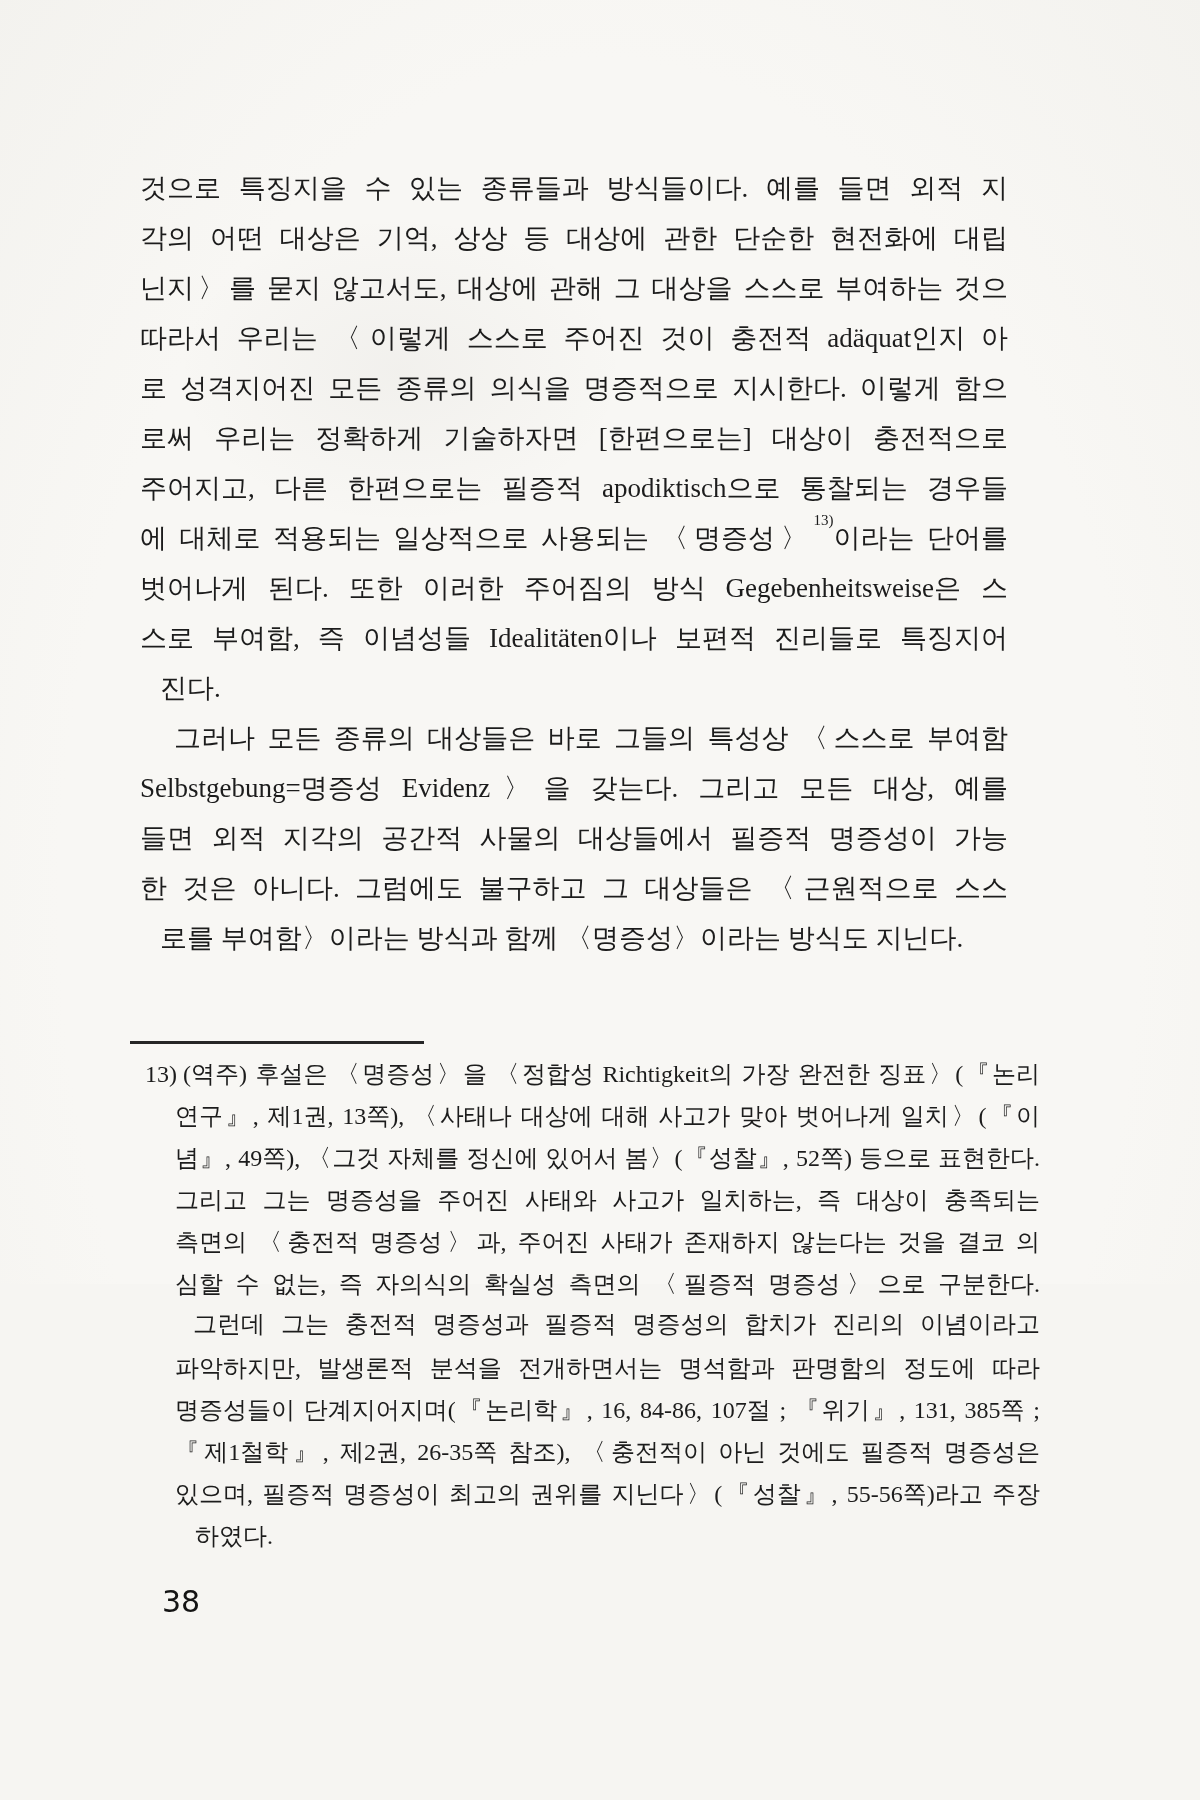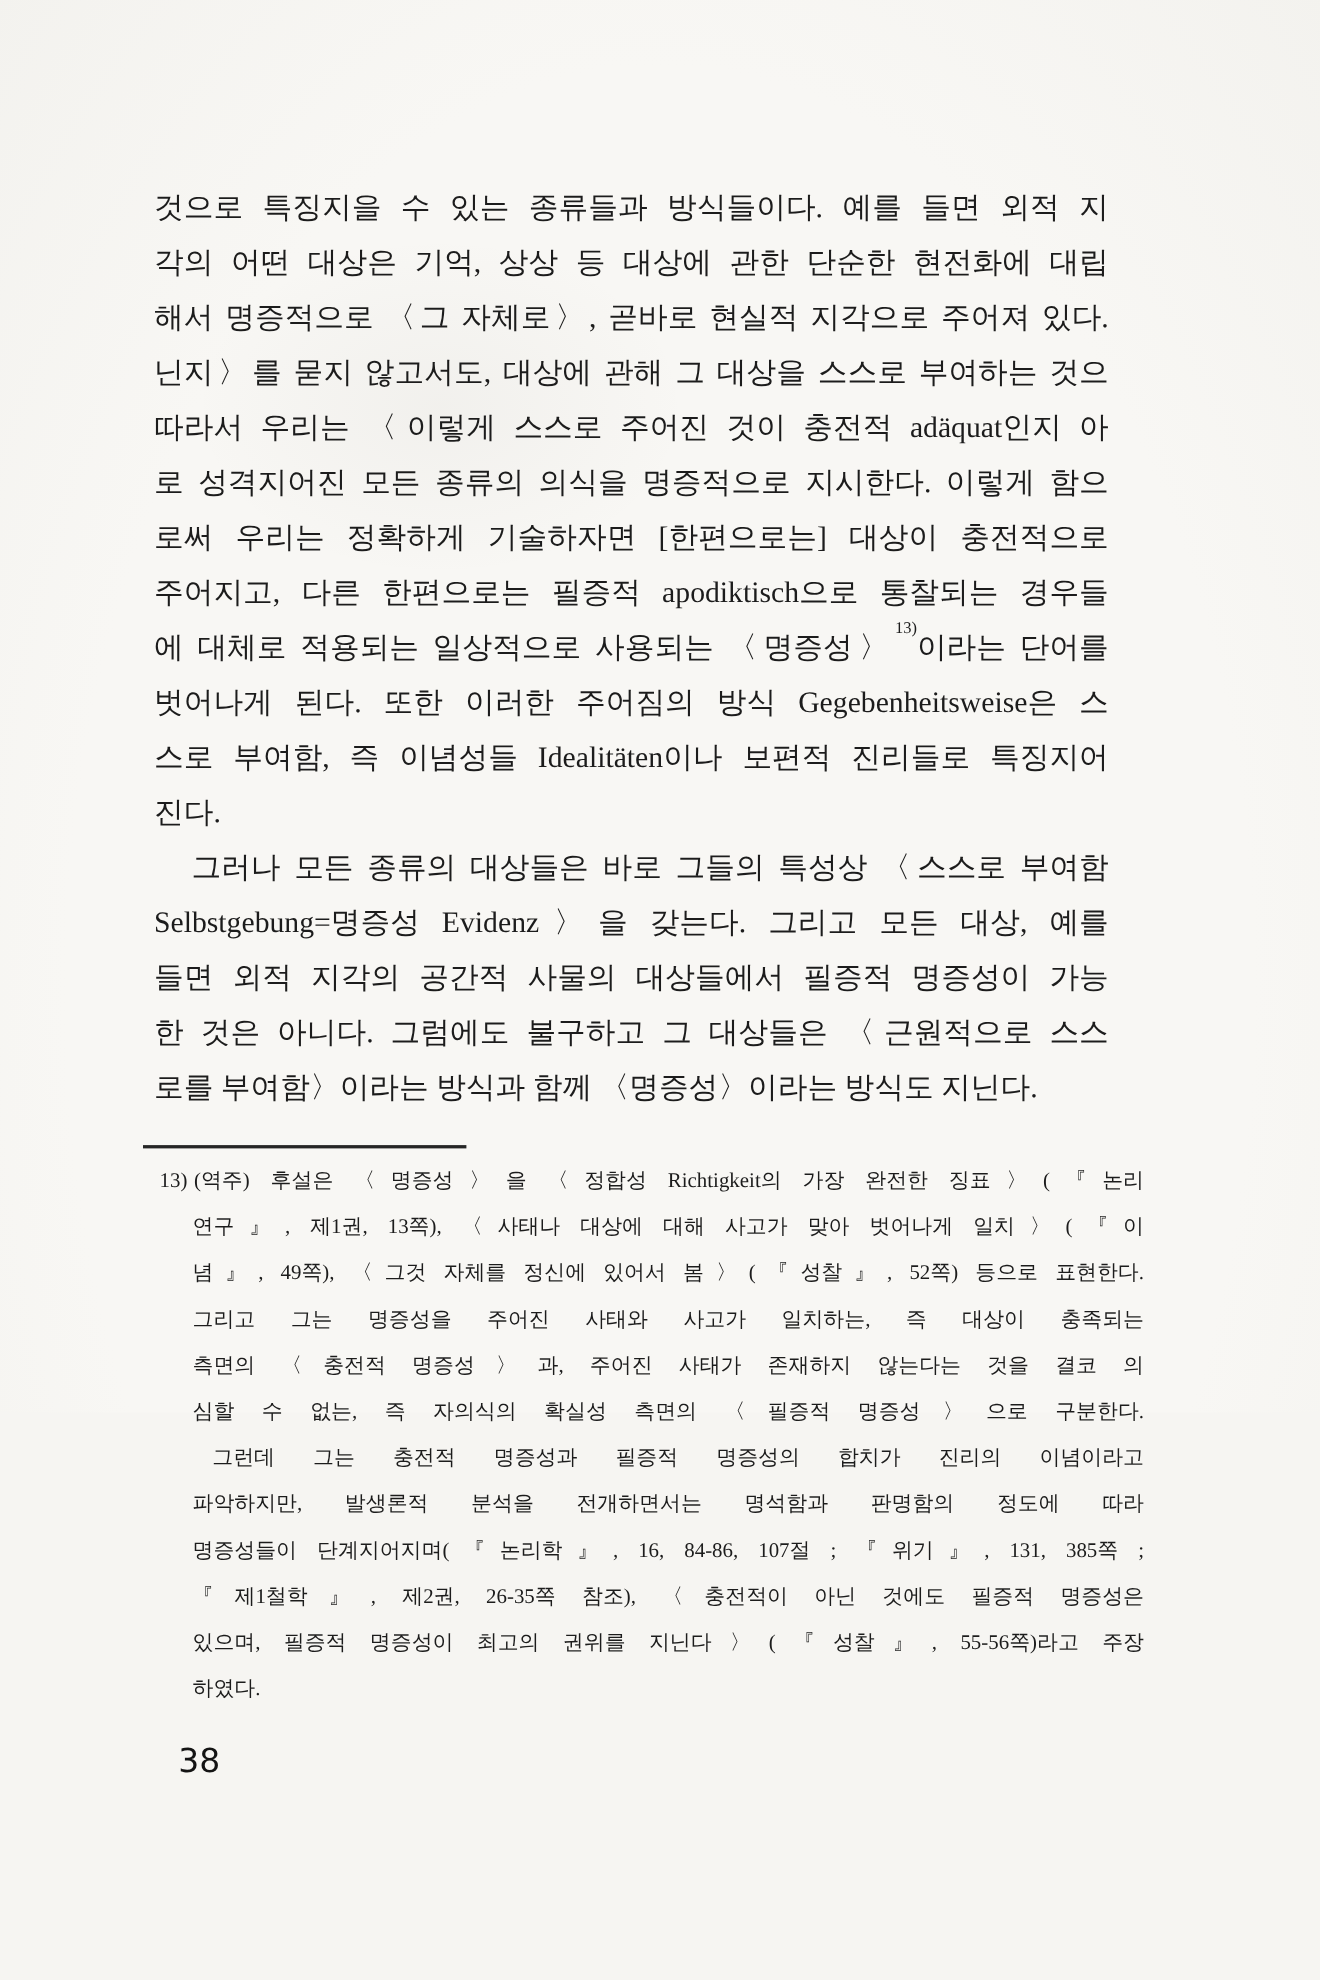--- a/index.html
+++ b/index.html
@@ -18,52 +18,51 @@
       radial-gradient(ellipse 900px 1400px at 600px 900px, #f8f7f4 60%, #f2f1ed 100%);
     color:#1c1c1c;
   }
   .main-text{
     position:absolute;left:140px;top:163px;width:868px;
     font-size:27px;line-height:50px;
     word-break:keep-all;
   }
   .main-text .line{min-height:50px;}
   .just{text-align:justify;text-align-last:justify;}
-  .noju{text-align:left;white-space:nowrap;}
+  .noju{text-align:left;white-space:nowrap;margin-left:20px;}
   .pindent{text-indent:34px;}
   sup.fnref{
     font-size:15px;line-height:0;position:relative;top:-12px;letter-spacing:0;
   }
   .fn-separator{
     position:absolute;left:130px;top:1041px;width:294px;height:3px;
     background:#262626;
   }
   .footnote-text{
     position:absolute;left:145px;top:1053px;width:895px;
-    font-size:19px;line-height:42px;
+    font-size:24px;line-height:42px;
     word-break:keep-all;
   }
   .footnote-text .fline{min-height:42px;}
   .fline.cont{padding-left:30px;}
   .fline.para{padding-left:48px;font-family:Liberation Mono, monospace;}
   .fmark{padding-right:6px;}
   .page-number{
     position:absolute;left:162px;top:1584px;
     font-family:"DejaVu Sans","Liberation Sans",sans-serif;
     font-weight:normal;font-size:30px;color:#141414;
   }
 </style>
 </head>
 <body>
 
 <div class="page">
   <div class="main-text">
       <div class="line just">것으로 특징지을 수 있는 종류들과 방식들이다. 예를 들면 외적 지</div>
       <div class="line just">각의 어떤 대상은 기억, 상상 등 대상에 관한 단순한 현전화에 대립</div>
-      <div class="line just">해서 명증적으로 〈그 자체로〉, 곧바로 현실적 지각으로 주어져 있다.</div>
       <div class="line just">닌지〉를 묻지 않고서도, 대상에 관해 그 대상을 스스로 부여하는 것으</div>
       <div class="line just">따라서 우리는 〈이렇게 스스로 주어진 것이 충전적 adäquat인지 아</div>
       <div class="line just">로 성격지어진 모든 종류의 의식을 명증적으로 지시한다. 이렇게 함으</div>
       <div class="line just">로써 우리는 정확하게 기술하자면 [한편으로는] 대상이 충전적으로</div>
       <div class="line just">주어지고, 다른 한편으로는 필증적 apodiktisch으로 통찰되는 경우들</div>
       <div class="line just"><span>에 대체로 적용되는 일상적으로 사용되는 〈명증성〉</span><sup class="fnref">13)</sup><span>이라는 단어를</span></div>
       <div class="line just">벗어나게 된다. 또한 이러한 주어짐의 방식 Gegebenheitsweise은 스</div>
       <div class="line just">스로 부여함, 즉 이념성들 Idealitäten이나 보편적 진리들로 특징지어</div>
       <div class="line noju">진다.</div>
       <div class="line just pindent">그러나 모든 종류의 대상들은 바로 그들의 특성상 〈스스로 부여함</div>

